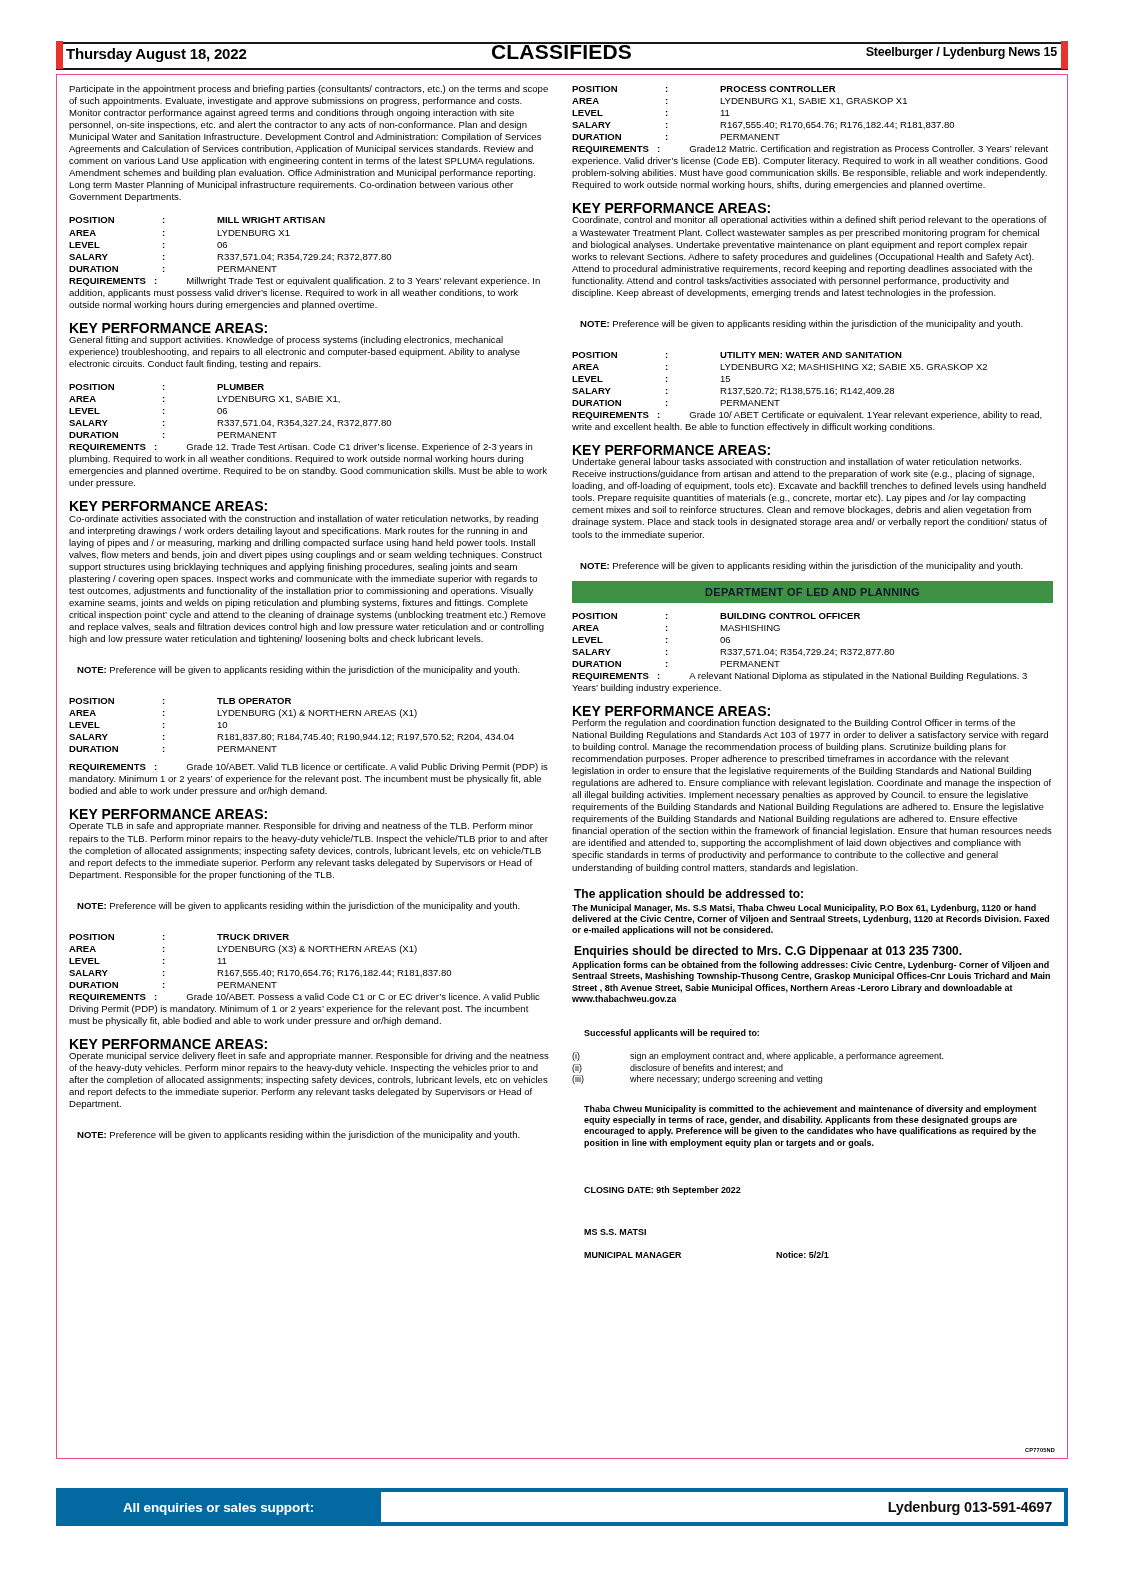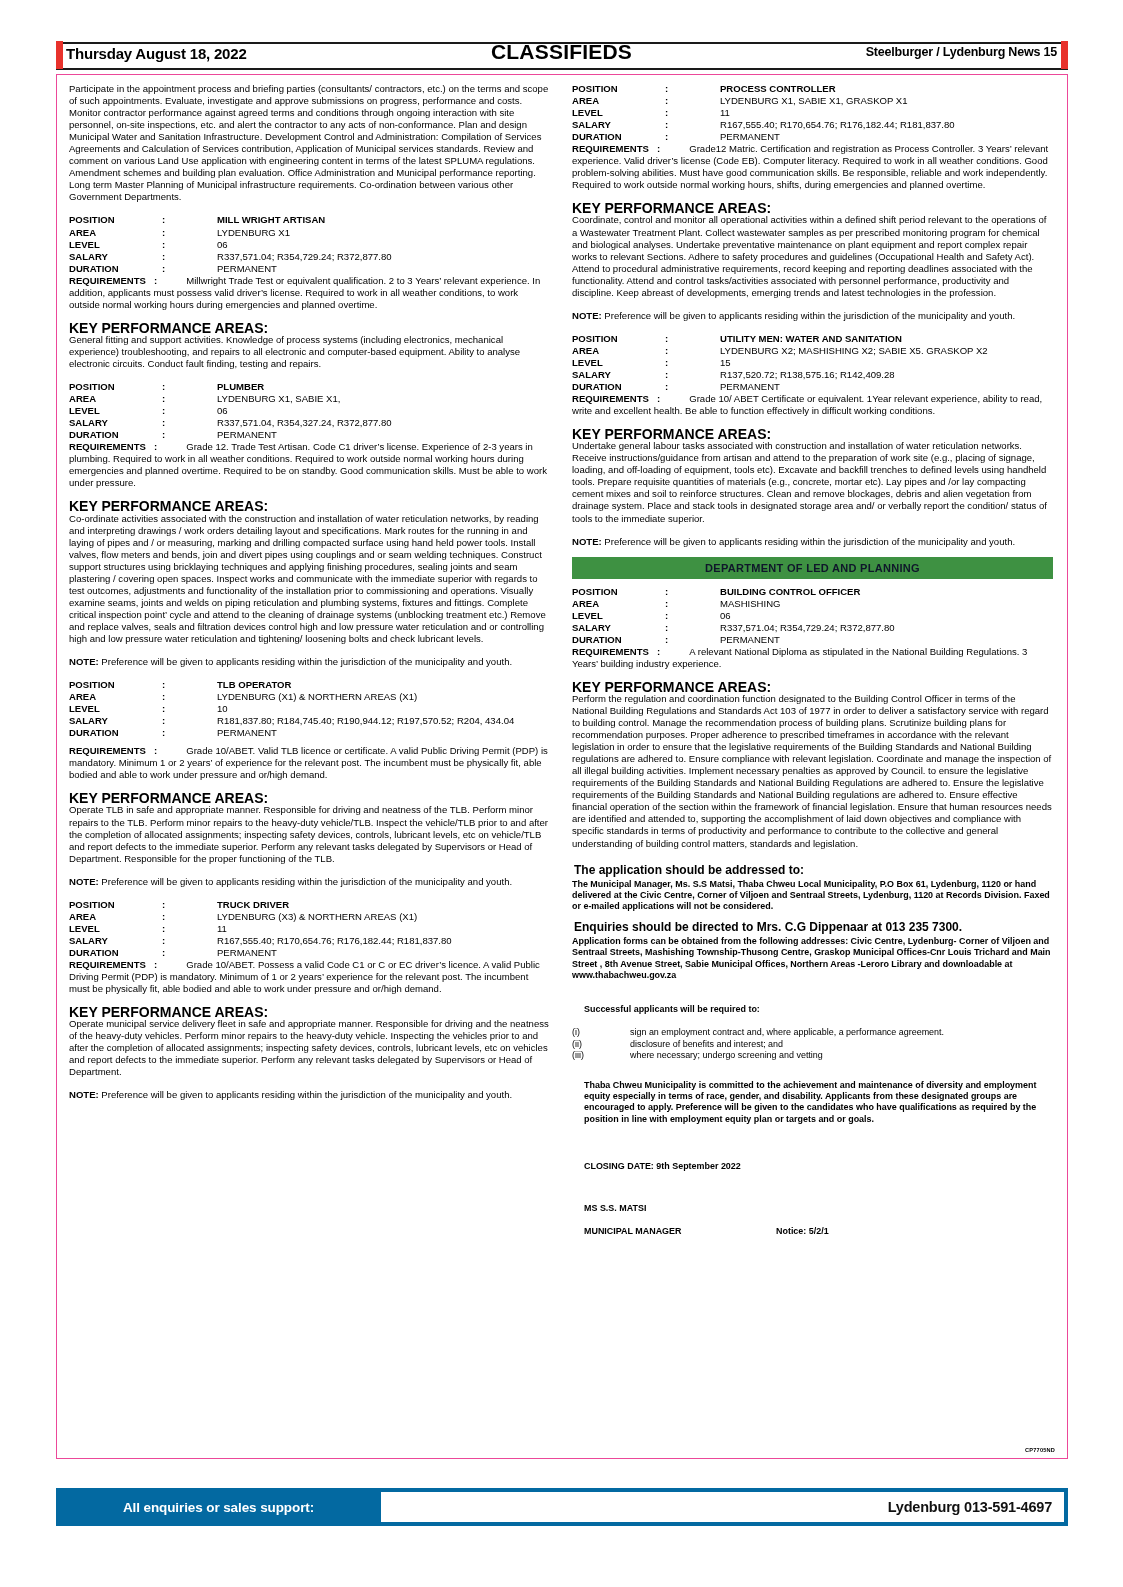--- a/index.html
+++ b/index.html
@@ -110,21 +110,21 @@
 
   .kpa-head {
     font-weight: bold;
     font-size: 14px;
     line-height: 12.05px;
     margin: 0;
   }
   .note {
     font-size: 9.55px;
     line-height: 12.05px;
-    margin: 0;
+    margin: 8px;
   }
   .note b { font-weight: bold; }
 
   
   .spec {
     width: 100%;
     border-collapse: collapse;
     font-size: 9.55px;
     line-height: 12.05px;
   }

